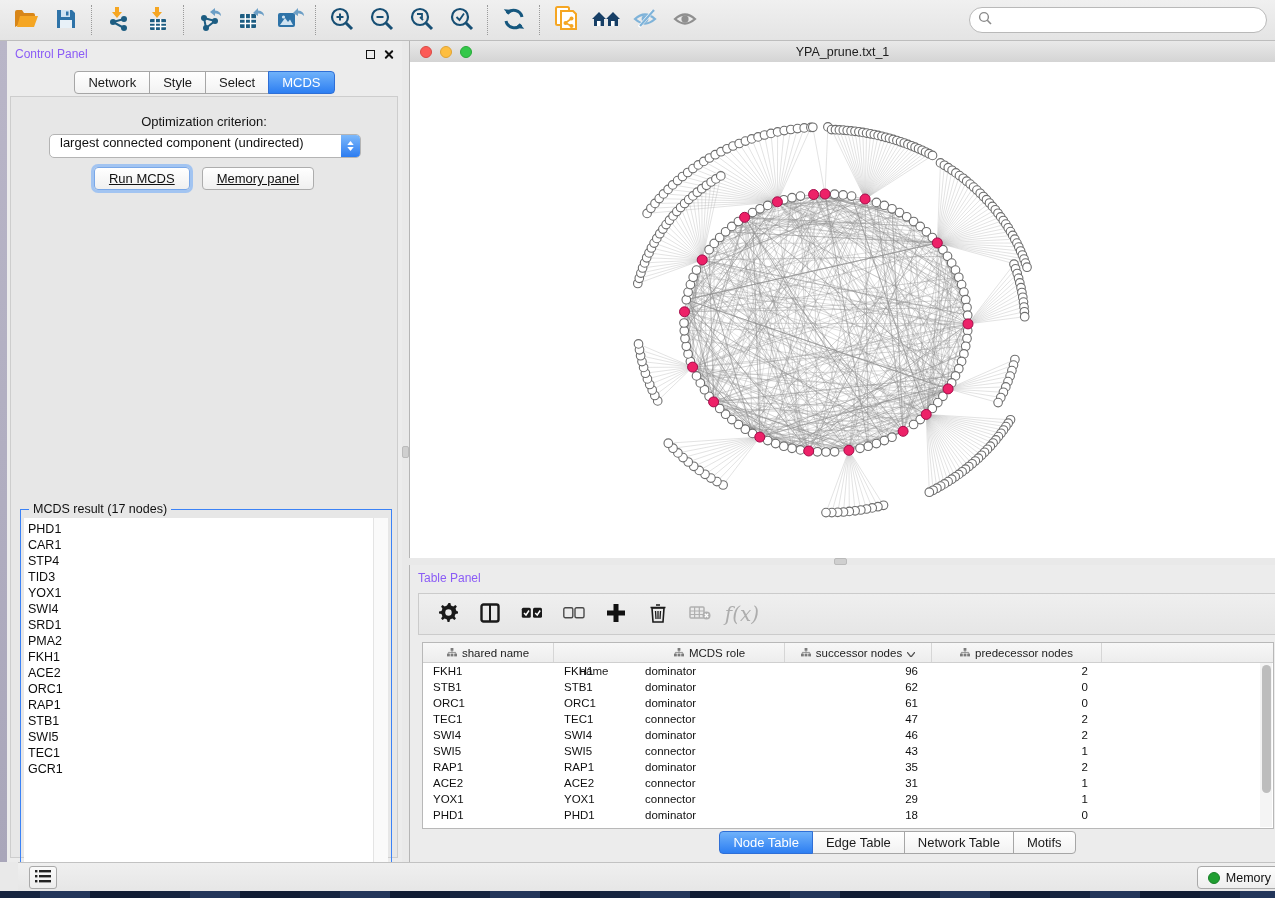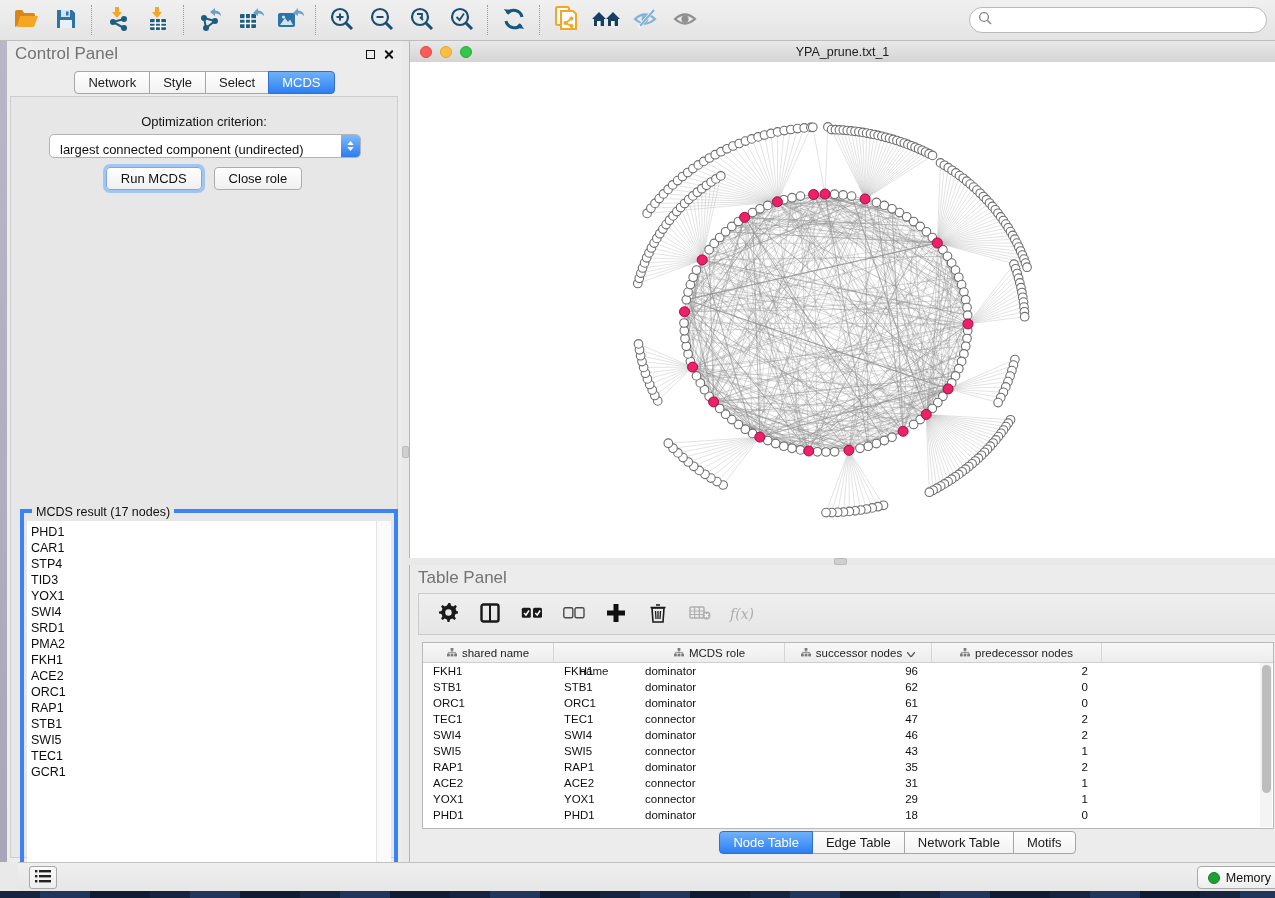--- a/index.html
+++ b/index.html
@@ -13,49 +13,49 @@
   .tbtn{width:40px;height:34px;display:flex;align-items:center;justify-content:center;background:transparent;border:none;padding:0;}
   .tsep{width:1px;height:30px;margin:0 5px;border-left:1px dotted #9a9a9a;}
   .searchbox{position:absolute;right:8px;top:7px;width:298px;height:26px;background:#fff;
     border:1px solid #b9b9b9;border-radius:13px;display:flex;align-items:center;padding-left:8px;box-sizing:border-box;}
   .searchbox input{border:none;outline:none;flex:1;font-size:12px;background:transparent;margin-left:5px;font-family:inherit;}
 
   
   .left-sliver{position:absolute;left:0;top:41px;width:7px;height:821px;background:linear-gradient(#b9b6c8,#a9a6ba);}
   .cpanel{position:absolute;left:7px;top:41px;width:395px;height:821px;background:#ececec;}
   .panel-head{height:26px;display:flex;align-items:center;padding:0 8px;}
-  .panel-title{font-size:17px;color:#737373;flex:1;}
+  .panel-title{font-size:12px;color:#8b5cf6;flex:1;}
   .win-icons{display:flex;align-items:center;gap:8px;}
   .float-ic{width:9px;height:9px;border:1.5px solid #111;box-sizing:border-box;background:transparent;}
   .close-ic{position:relative;width:11px;height:11px;}
   .close-ic:before,.close-ic:after{content:"";position:absolute;left:5px;top:0;width:2px;height:11px;background:#111;border-radius:1px;}
   .close-ic:before{transform:rotate(45deg);}  .close-ic:after{transform:rotate(-45deg);}
 
   .seg{display:inline-flex;}
   .seg .tab{height:21px;line-height:21px;padding:0 13px;font-size:13px;color:#1a1a1a;background:linear-gradient(#ffffff,#f2f2f2);
     border:1px solid #a6a6a6;margin-left:-1px;position:relative;}
   .seg .tab:first-child{border-radius:4px 0 0 4px;margin-left:0;}
   .seg .tab:last-child{border-radius:0 4px 4px 0;}
   .seg .tab.active{background:linear-gradient(#6fb2fa,#2d7ef2);color:#fff;border-color:#2f6fd6;z-index:2;}
   .cp-tabs{position:absolute;left:0;top:30px;width:100%;display:flex;justify-content:center;}
 
   .cp-content{position:absolute;left:3px;top:55px;width:388px;height:762px;background:#e7e7e7;border:1px solid #cdcdcd;box-sizing:border-box;}
   .opt-label{position:absolute;left:0;top:17px;width:100%;text-align:center;font-size:13px;color:#141414;}
   .combo{position:absolute;left:38px;top:37px;width:312px;height:24px;background:#fff;border:1px solid #b4b4b4;border-radius:5px;
-    display:flex;align-items:flex-end;box-sizing:border-box;}
+    display:flex;align-items:flex-start;box-sizing:border-box;}
   .combo .val{flex:1;font-size:13px;color:#111;padding-left:10px;white-space:nowrap;}
   .combo .stepper{width:19px;height:22px;margin-right:0;border-radius:0 4px 4px 0;background:linear-gradient(#7db9fb,#2c7cf0);
     display:flex;flex-direction:column;align-items:center;justify-content:center;gap:2px;}
   .chev{width:7px;height:4px;}
   .btn{height:23px;background:linear-gradient(#ffffff,#f0f0f0);border:1px solid #adadad;border-radius:4px;
-    font-size:13px;color:#111;padding:0 14px;font-family:inherit;}
+    font-size:13px;color:#111;padding:0 14px;font-family:inherit;text-decoration:underline;}
   .btn.focused{box-shadow:0 0 0 3px rgba(106,168,250,.55);border-color:#7aa8e8;}
   .btn-row{position:absolute;left:0;top:70px;width:100%;display:flex;justify-content:center;gap:12px;}
 
-  .fieldset{position:absolute;left:9px;top:412px;width:370px;height:370px;border:4px solid #3b82f6;}
+  .fieldset{position:absolute;left:9px;top:412px;width:370px;height:370px;border:1px solid #3b82f6;}
   .legend{position:absolute;left:8px;top:-8px;background:#e7e7e7;padding:0 4px;font-size:12.5px;color:#111;}
   .listbox{position:absolute;left:3px;top:8px;right:3px;bottom:3px;background:#fff;overflow:hidden;}
   .listbox .vtrack{position:absolute;right:0;top:0;width:14px;height:100%;background:#fafafa;border-left:1px solid #e4e4e4;}
   .list-items{position:absolute;left:4px;top:3px;right:16px;}
   .list-item{font-size:12.5px;line-height:16px;color:#0d0d0d;}
 
   .vsplit{position:absolute;left:402px;top:41px;width:7px;height:821px;background:#e9e9e9;}
   .vsplit .grab{position:absolute;left:0px;top:405px;width:7px;height:12px;background:#cfcfcf;border:1px solid #bbb;border-radius:2px;box-sizing:border-box;}
 
   
@@ -70,21 +70,21 @@
   .canvas{position:absolute;left:0;top:21px;width:866px;height:496px;background:#fff;overflow:hidden;}
 
   .hsplit{position:absolute;left:409px;top:558px;width:866px;height:7px;background:#e9e9e9;}
   .hsplit .grab{position:absolute;left:425px;top:0;width:13px;height:7px;background:#cfcfcf;border:1px solid #bbb;border-radius:2px;box-sizing:border-box;}
 
   
   .tpanel{position:absolute;left:409px;top:565px;width:976px;height:297px;background:#ececec;border-left:1px solid #b5b5b5;box-sizing:border-box;}
   .ttoolbar{position:absolute;left:8px;top:28px;right:8px;height:42px;background:linear-gradient(#efefef,#e6e6e6);
     border:1px solid #cbcbcb;display:flex;align-items:center;gap:12px;padding-left:14px;box-sizing:border-box;}
   .ttbtn{width:30px;height:30px;display:flex;align-items:center;justify-content:center;background:transparent;border:none;padding:0;}
-  .fx{font-family:"DejaVu Serif",serif;font-style:italic;font-size:14px;color:#adadad;}
+  .fx{font-family:"DejaVu Serif",serif;font-style:italic;font-size:20px;color:#adadad;}
 
   .tablebox{position:absolute;left:12px;top:77px;width:852px;height:187px;background:#fff;border:1px solid #b8b8b8;box-sizing:border-box;overflow:hidden;}
   .thead{display:flex;height:19px;background:linear-gradient(#f7f7f7,#ededed);border-bottom:1px solid #cfcfcf;}
   .th{display:flex;align-items:center;justify-content:center;gap:5px;font-size:11.5px;color:#222;border-right:1px solid #d6d6d6;box-sizing:border-box;position:relative;}
   .trow{display:flex;height:16px;}
   .td{font-size:11.5px;color:#101010;line-height:16px;box-sizing:border-box;white-space:nowrap;overflow:hidden;}
   .td.num{text-align:right;}
   .tbody-wrap{position:relative;}
   .tv-scroll{position:absolute;right:1px;top:20px;width:12px;height:164px;background:#f4f4f4;}
   .tv-thumb{position:absolute;left:1.5px;top:2px;width:9px;height:128px;background:#bdbdbd;border-radius:5px;}
@@ -294,21 +294,21 @@
           <svg class="chev" viewBox="0 0 8 5">
               <path d="M0 5 L4 0 L8 5" fill="#fff"></path>
             </svg>
           <svg class="chev" viewBox="0 0 8 5">
               <path d="M0 0 L4 5 L8 0" fill="#fff"></path>
             </svg>
         </span>
       </div>
       <div class="btn-row">
         <button class="btn focused">Run MCDS</button>
-        <button class="btn">Close role</button>
+        <button class="btn">Memory panel</button>
       </div>
       <div class="fieldset">
         <span class="legend">MCDS result (17 nodes)</span>
         <div class="listbox">
           <div class="list-items" id="mcds-list">
               <div class="list-item">PHD1</div>
               <div class="list-item">CAR1</div>
               <div class="list-item">STP4</div>
               <div class="list-item">TID3</div>
               <div class="list-item">YOX1</div>

